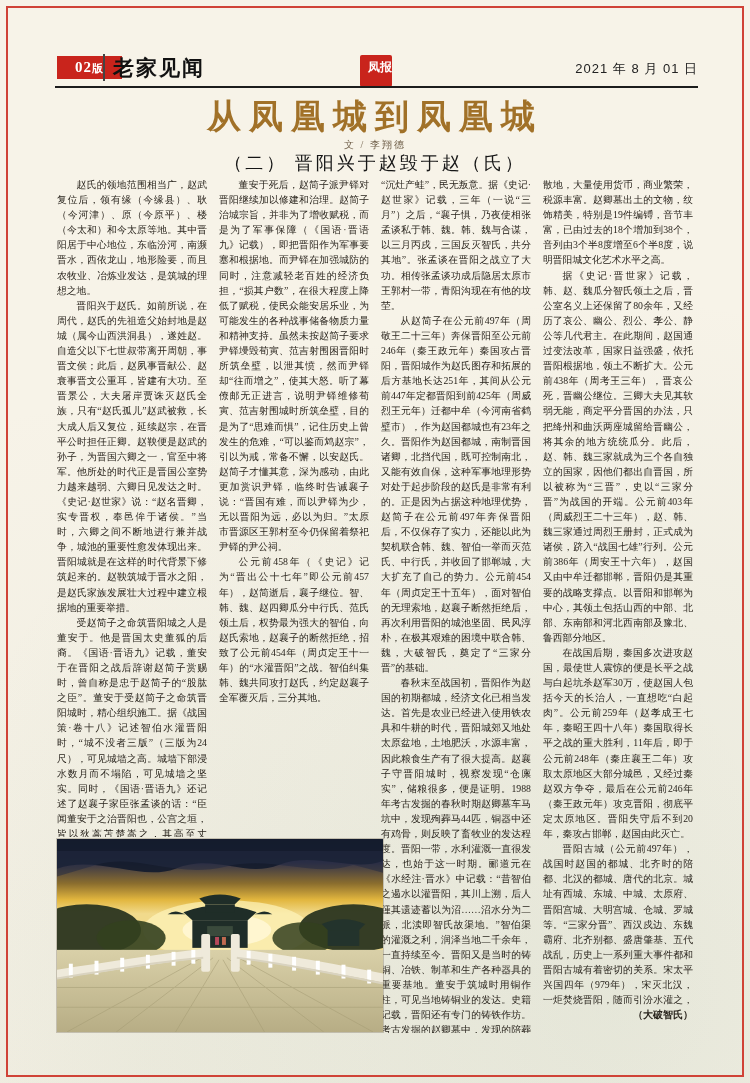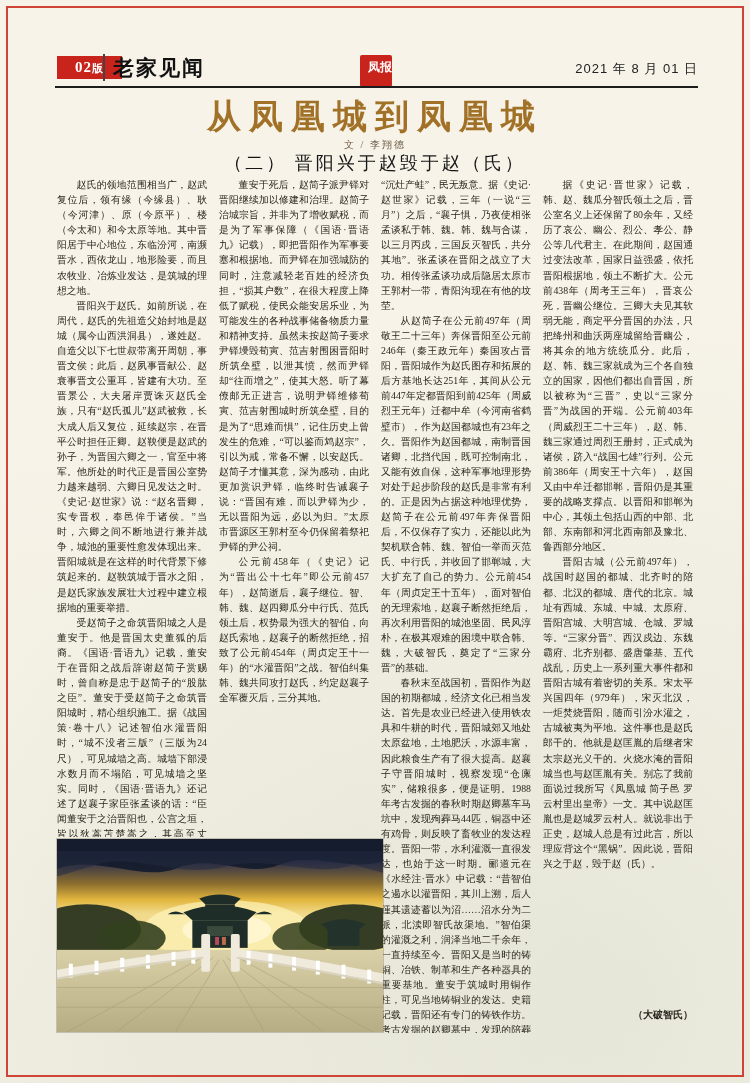--- a/index.html
+++ b/index.html
@@ -81,21 +81,23 @@
 
   </div>
 
   <div id="col3" class="col">
     <p class="cont">“沉灶产蛙”，民无叛意。据《史记·赵世家》记载，三年（一说“三月”）之后，“襄子惧，乃夜使相张孟谈私于韩、魏。韩、魏与合谋，以三月丙戌，三国反灭智氏，共分其地”。张孟谈在晋阳之战立了大功。相传张孟谈功成后隐居太原市王郭村一带，青阳沟现在有他的坟茔。</p>
     <p>从赵简子在公元前497年（周敬王二十三年）奔保晋阳至公元前246年（秦王政元年）秦国攻占晋阳，晋阳城作为赵氏图存和拓展的后方基地长达251年，其间从公元前447年定都晋阳到前425年（周威烈王元年）迁都中牟（今河南省鹤壁市），作为赵国都城也有23年之久。晋阳作为赵国都城，南制晋国诸卿，北挡代国，既可控制南北，又能有效自保，这种军事地理形势对处于起步阶段的赵氏是非常有利的。正是因为占据这种地理优势，赵简子在公元前497年奔保晋阳后，不仅保存了实力，还能以此为契机联合韩、魏、智伯一举而灭范氏、中行氏，并收回了邯郸城，大大扩充了自己的势力。公元前454年（周贞定王十五年），面对智伯的无理索地，赵襄子断然拒绝后，再次利用晋阳的城池坚固、民风淳朴，在极其艰难的困境中联合韩、魏，大破智氏，奠定了“三家分晋”的基础。</p>
     <p>春秋末至战国初，晋阳作为赵国的初期都城，经济文化已相当发达。首先是农业已经进入使用铁农具和牛耕的时代，晋阳城郊又地处太原盆地，土地肥沃，水源丰富，因此粮食生产有了很大提高。赵襄子守晋阳城时，视察发现“仓廪实”，储粮很多，便是证明。1988年考古发掘的春秋时期赵卿墓车马坑中，发现殉葬马44匹，铜器中还有鸡骨，则反映了畜牧业的发达程度。晋阳一带，水利灌溉一直很发达，也始于这一时期。郦道元在《水经注·晋水》中记载：“昔智伯之遏水以灌晋阳，其川上溯，后人踵其遗迹蓄以为沼……沼水分为二派，北渎即智氏故渠地。”智伯渠的灌溉之利，润泽当地二千余年，一直持续至今。晋阳又是当时的铸铜、冶铁、制革和生产各种器具的重要基地。董安于筑城时用铜作柱，可见当地铸铜业的发达。史籍记载，晋阳还有专门的铸铁作坊。考古发掘的赵卿墓中，发现的陪葬品空前丰富，有青铜器、金器、玉器、骨器、陶器、蚌器六大类，其中鼎可分为七式共27件，包括通高1米、口径1.04米的大镬鼎。车马陪葬坑中有战车16辆，有圆形厢式战车和方形厢式战车两种，制造工艺先进，在车毂上还发现了用皮筋和油漆包扎的痕迹。晋阳对外交通发达，陆路南可过霍山到晋南，北可经忻定盆地达雁北，东经井陉或上党壶关通邯郸，西去吕梁山也有一条大道，水路则可沿汾河向南入黄河，因此又是重要的商品集</p>
   </div>
 
   <div id="col4" class="col">
+    <p class="cont">散地，大量使用货币，商业繁荣，税源丰富。赵卿墓出土的文物，纹饰精美，特别是19件编镈，音节丰富，已由过去的18个增加到38个，音列由3个半8度增至6个半8度，说明晋阳城文化艺术水平之高。</p>
     <p>据《史记·晋世家》记载，韩、赵、魏瓜分智氏领土之后，晋公室名义上还保留了80余年，又经历了哀公、幽公、烈公、孝公、静公等几代君主。在此期间，赵国通过变法改革，国家日益强盛，依托晋阳根据地，领土不断扩大。公元前438年（周考王三年），晋哀公死，晋幽公继位。三卿大夫见其软弱无能，商定平分晋国的办法，只把绛州和曲沃两座城留给晋幽公，将其余的地方统统瓜分。此后，赵、韩、魏三家就成为三个各自独立的国家，因他们都出自晋国，所以被称为“三晋”，史以“三家分晋”为战国的开端。公元前403年（周威烈王二十三年），赵、韩、魏三家通过周烈王册封，正式成为诸侯，跻入“战国七雄”行列。公元前386年（周安王十六年），赵国又由中牟迁都邯郸，晋阳仍是其重要的战略支撑点。以晋阳和邯郸为中心，其领土包括山西的中部、北部、东南部和河北西南部及豫北、鲁西部分地区。</p>
+    <p>在战国后期，秦国多次进攻赵国，最使世人震惊的便是长平之战与白起坑杀赵军30万，使赵国人包括今天的长治人，一直想吃“白起肉”。公元前259年（赵孝成王七年，秦昭王四十八年）秦国取得长平之战的重大胜利，11年后，即于公元前248年（秦庄襄王二年）攻取太原地区大部分城邑，又经过秦赵双方争夺，最后在公元前246年（秦王政元年）攻克晋阳，彻底平定太原地区。晋阳失守后不到20年，秦攻占邯郸，赵国由此灭亡。</p>
     <p>晋阳古城（公元前497年），战国时赵国的都城、北齐时的陪都、北汉的都城、唐代的北京。城址有西城、东城、中城、太原府、晋阳宫城、大明宫城、仓城、罗城等。“三家分晋”、西汉戍边、东魏霸府、北齐别都、盛唐肇基、五代战乱，历史上一系列重大事件都和晋阳古城有着密切的关系。宋太平兴国四年（979年），宋灭北汉，一炬焚烧晋阳，随而引汾水灌之，古城被夷为平地。这件事也是赵氏郎干的。他就是赵匡胤的后继者宋太宗赵光义干的。火烧水淹的晋阳城当也与赵匡胤有关。别忘了我前面说过我所写《凤凰城 简子邑 罗云村里出皇帝》一文。其中说赵匡胤也是赵城罗云村人。就说非出于正史，赵城人总是有过此言，所以理应背这个“黑锅”。因此说，晋阳兴之于赵，毁于赵（氏）。</p>
   </div>
 
   <div id="article-ending">（大破智氏）</div>
 
   <div id="photo">
     <svg viewBox="0 0 330 195" preserveAspectRatio="none">
       <defs>
         <linearGradient id="sky" x1="0" y1="0" x2="0" y2="1">
           <stop offset="0" stop-color="#1b2338"></stop>

